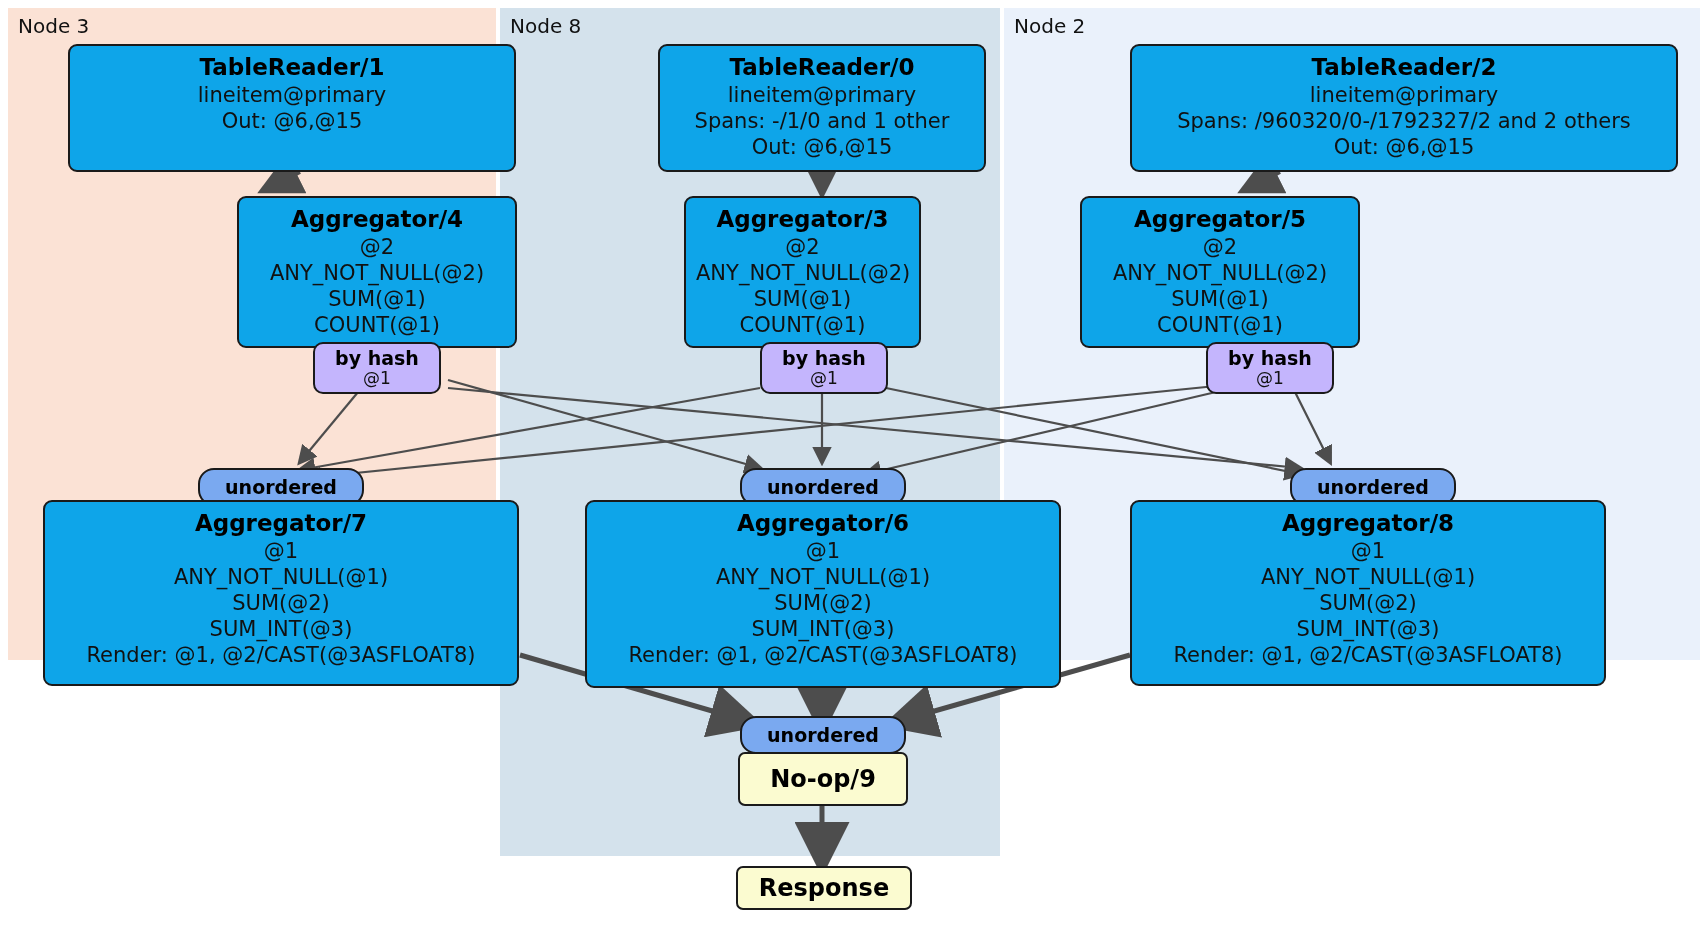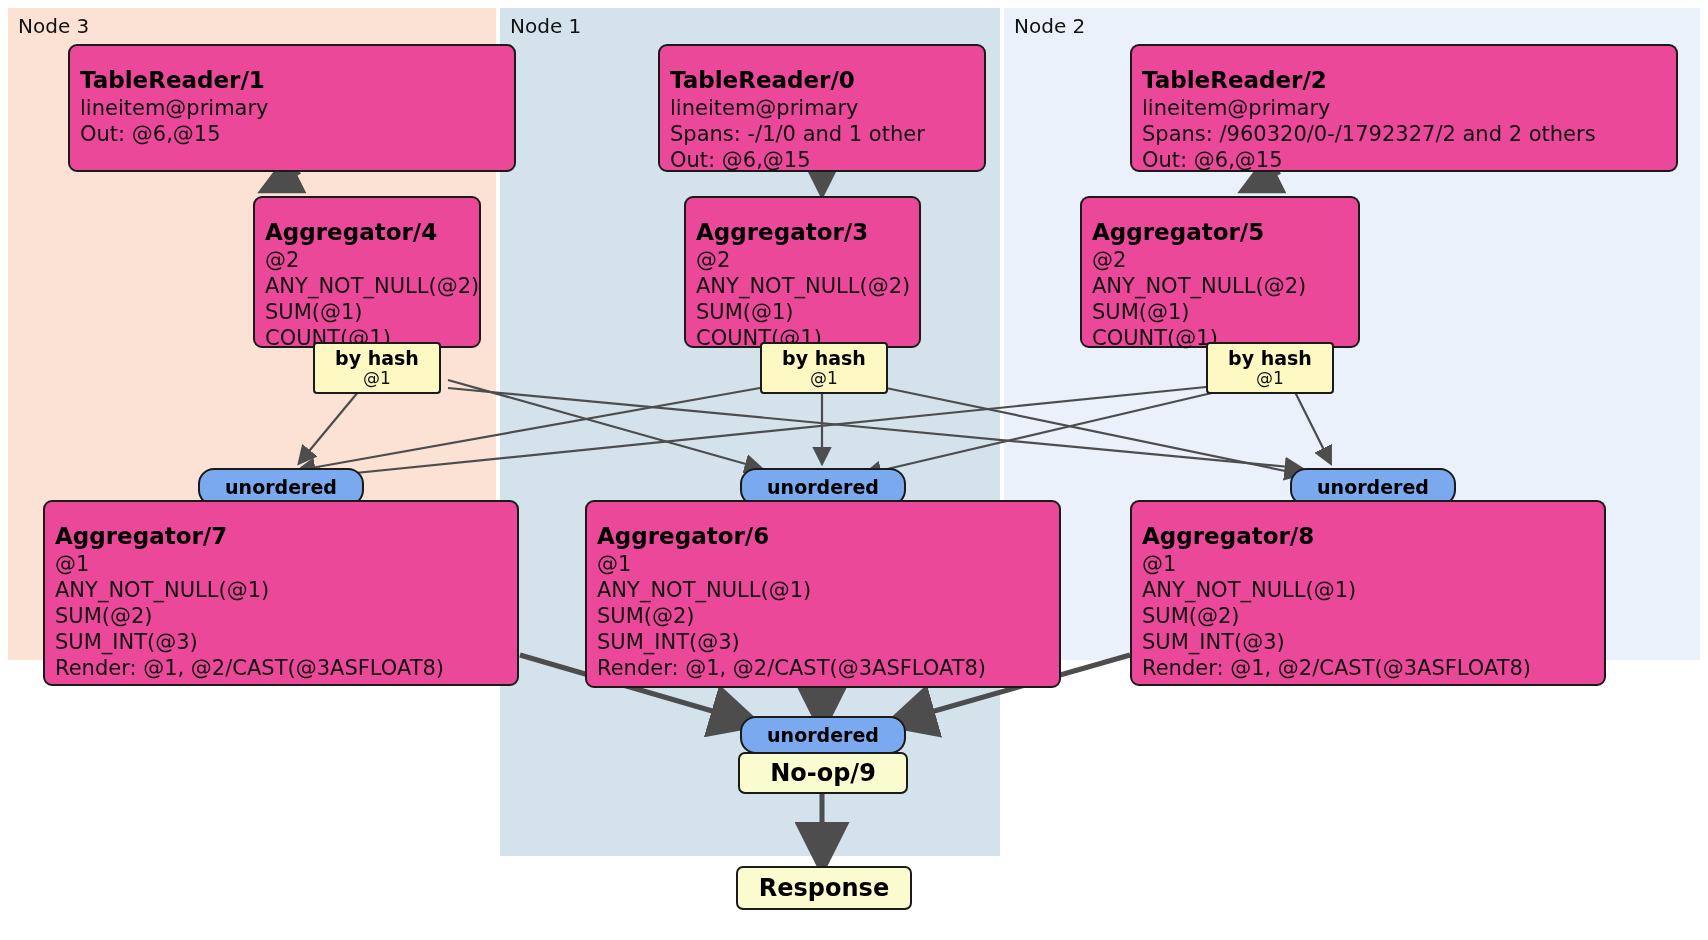--- a/index.html
+++ b/index.html
@@ -5,30 +5,30 @@
   html,body{margin:0;padding:0;background:#ffffff;}
   body{width:1708px;height:940px;position:relative;overflow:hidden;
        font-family:"DejaVu Sans","Liberation Sans",sans-serif;}
 
   #canvas{position:absolute;left:0;top:0;width:1708px;height:940px;}
 
   .node-panel{position:absolute;box-sizing:border-box;}
   .node-label{position:absolute;left:10px;top:6px;font-size:20px;color:#111;
               font-family:"DejaVu Sans","Liberation Sans",sans-serif;}
 
-  .proc{position:absolute;box-sizing:border-box;background:#ec4899;
-        border:2px solid #1a1a1a;border-radius:9px;text-align:left;
-        padding:19px 10px 8px 10px;}
+  .proc{position:absolute;box-sizing:border-box;background:#0ea5e9;
+        border:2px solid #1a1a1a;border-radius:9px;text-align:center;
+        padding:6px 10px 8px 10px;}
   .proc .title{font-weight:bold;font-size:23px;line-height:30px;color:#000;}
   .proc .line{font-size:21px;line-height:26px;color:#111;white-space:nowrap;}
 
   .badge{position:absolute;box-sizing:border-box;border:2px solid #1a1a1a;
          border-radius:17px;text-align:center;display:flex;flex-direction:column;
          align-items:center;justify-content:center;}
-  .badge.hash{background:#fef9c3;border-radius:4px;}
+  .badge.hash{background:#c4b5fd;border-radius:10px;}
   .badge.unord{background:#7aa9f0;border-radius:16px;}
   .badge .b1{font-weight:bold;font-size:19px;line-height:21px;color:#000;}
   .badge .b2{font-size:17px;line-height:19px;color:#111;}
 
   .small-proc{position:absolute;box-sizing:border-box;background:#fbfbd0;
               border:2px solid #1a1a1a;border-radius:7px;text-align:center;
               display:flex;align-items:center;justify-content:center;}
   .small-proc .title{font-weight:bold;font-size:24px;color:#000;}
 
   svg.edges{position:absolute;left:0;top:0;width:1708px;height:940px;
@@ -37,21 +37,21 @@
 </head>
 <body>
 
 <div id="canvas">
 
   <div class="node-panel" style="left:8px;top:8px;width:488px;height:652px;background:#fbe2d5;">
     <span class="node-label">Node 3</span>
   </div>
 
   <div class="node-panel" style="left:500px;top:8px;width:500px;height:848px;background:#d4e2ec;">
-    <span class="node-label">Node 1</span>
+    <span class="node-label">Node 8</span>
   </div>
 
   <div class="node-panel" style="left:1004px;top:8px;width:696px;height:652px;background:#eaf1fb;">
     <span class="node-label">Node 2</span>
   </div>
 
   <svg class="edges" viewBox="0 0 1708 940">
     <defs>
       <marker id="ah" markerWidth="9" markerHeight="9" refX="7" refY="4.5" orient="auto" markerUnits="strokeWidth">
         <path d="M0,0 L9,4.5 L0,9 z" fill="#4d4d4d"></path>
@@ -97,21 +97,21 @@
     <div class="line">Out: @6,@15</div>
   </div>
 
   <div class="proc" style="left:1130px;top:44px;width:548px;height:128px;">
     <div class="title">TableReader/2</div>
     <div class="line">lineitem@primary</div>
     <div class="line">Spans: /960320/0-/1792327/2 and 2 others</div>
     <div class="line">Out: @6,@15</div>
   </div>
 
-  <div class="proc" style="left:237px;top:196px;width:228px;height:152px;margin-left:16px;">
+  <div class="proc" style="left:237px;top:196px;width:280px;height:152px;">
     <div class="title">Aggregator/4</div>
     <div class="line">@2</div>
     <div class="line">ANY_NOT_NULL(@2)</div>
     <div class="line">SUM(@1)</div>
     <div class="line">COUNT(@1)</div>
   </div>
 
   <div class="proc" style="left:684px;top:196px;width:237px;height:152px;">
     <div class="title">Aggregator/3</div>
     <div class="line">@2</div>
@@ -179,21 +179,21 @@
     <div class="line">ANY_NOT_NULL(@1)</div>
     <div class="line">SUM(@2)</div>
     <div class="line">SUM_INT(@3)</div>
     <div class="line">Render: @1, @2/CAST(@3ASFLOAT8)</div>
   </div>
 
   <div class="badge unord" style="left:740px;top:716px;width:166px;height:38px;">
     <span class="b1">unordered</span>
   </div>
 
-  <div class="small-proc" style="left:738px;top:752px;width:170px;height:42px;">
+  <div class="small-proc" style="left:738px;top:752px;width:170px;height:54px;">
     <span class="title">No-op/9</span>
   </div>
 
   <div class="small-proc" style="left:736px;top:866px;width:176px;height:44px;">
     <span class="title">Response</span>
   </div>
 
 </div>
 
 </body></html>

